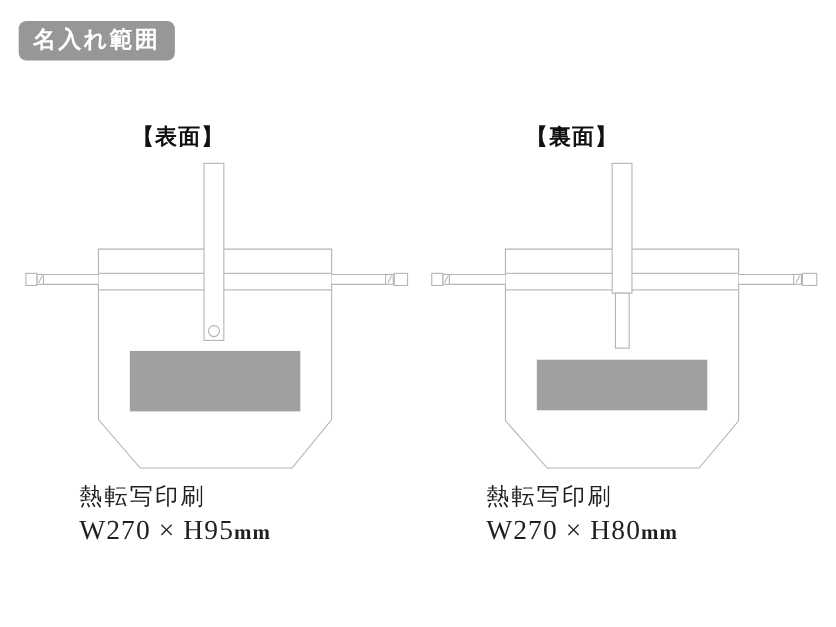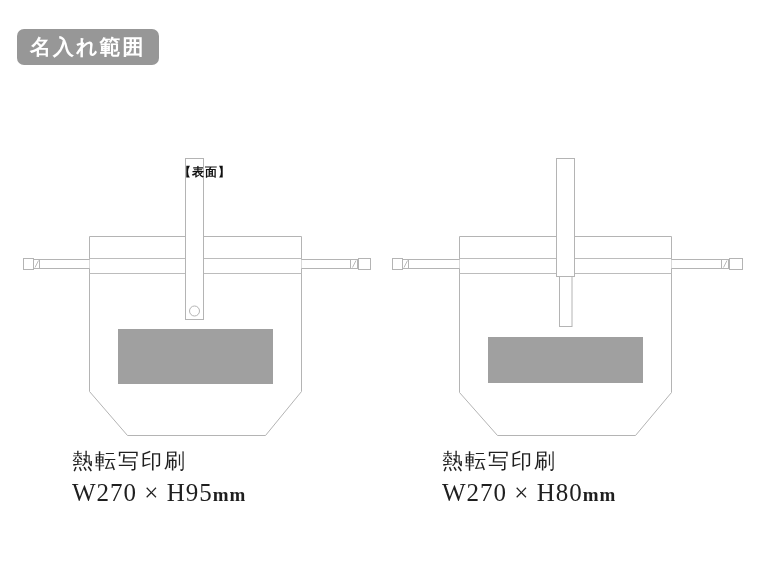--- a/index.html
+++ b/index.html
@@ -1,32 +1,32 @@
 <!DOCTYPE html>
 <html><head>
 <meta charset="utf-8">
 <style>
   html,body { margin:0; padding:0; }
   body {
     width:760px; height:570px; position:relative; background:#ffffff;
     font-family:"Liberation Sans", sans-serif; overflow:hidden;
   }
-  .canvas { position:absolute; left:0; top:16px; width:760px; height:416px; }
+  .canvas { position:absolute; left:0; top:6px; width:760px; height:416px; }
   svg.drawing { position:absolute; left:0; top:0; }
   .shape { fill:#ffffff; stroke:#b4b4b4; stroke-width:1; }
   .ln    { fill:none;    stroke:#bcbcbc; stroke-width:1; }
   .badge {
     position:absolute; left:17px; top:13px;
     background:#979797; color:#ffffff;
     font-size:21px; font-weight:700; letter-spacing:2px;
     line-height:1; padding:7px 13px 8px 13px; border-radius:7px;
   }
   .side-label {
-    position:absolute; top:105px; width:170px; text-align:center;
-    font-size:12px; font-weight:700; color:#111111; letter-spacing:1px;margin-top:43px;
+    position:absolute; top:105px; width:170px; 
+    font-size:20px; font-weight:700; color:#111111; letter-spacing:1px;
   }
   .side-label.front { left:120px; }
   .side-label.back  { left:478px; }
   .caption {
     position:absolute; top:433px; width:240px; 
     color:#1f1f1f; font-family:"Liberation Serif", serif;
   }
   .caption.front { left:72px; }
   .caption.back  { left:442px; }
   .caption .method { font-size:21px; letter-spacing:2px; line-height:1.2; }
@@ -81,20 +81,21 @@
       <rect class="shape" x="556.5" y="142.5" width="18" height="118"></rect>
       <rect class="shape" x="559.5" y="260.5" width="12.5" height="50"></rect>
 
       <rect x="488" y="321" width="155" height="46" fill="#a0a0a0"></rect>
     </g>
   </svg>
 
   <div class="badge">名入れ範囲</div>
 
   <div class="side-label front">【表面】</div>
+  <div class="side-label back">【裏面】</div>
 
   <div class="caption front">
     <div class="method">熱転写印刷</div>
     <div class="size"><span>W270 × H95</span><span class="unit">mm</span></div>
   </div>
 
   <div class="caption back">
     <div class="method">熱転写印刷</div>
     <div class="size"><span>W270 × H80</span><span class="unit">mm</span></div>
   </div>

